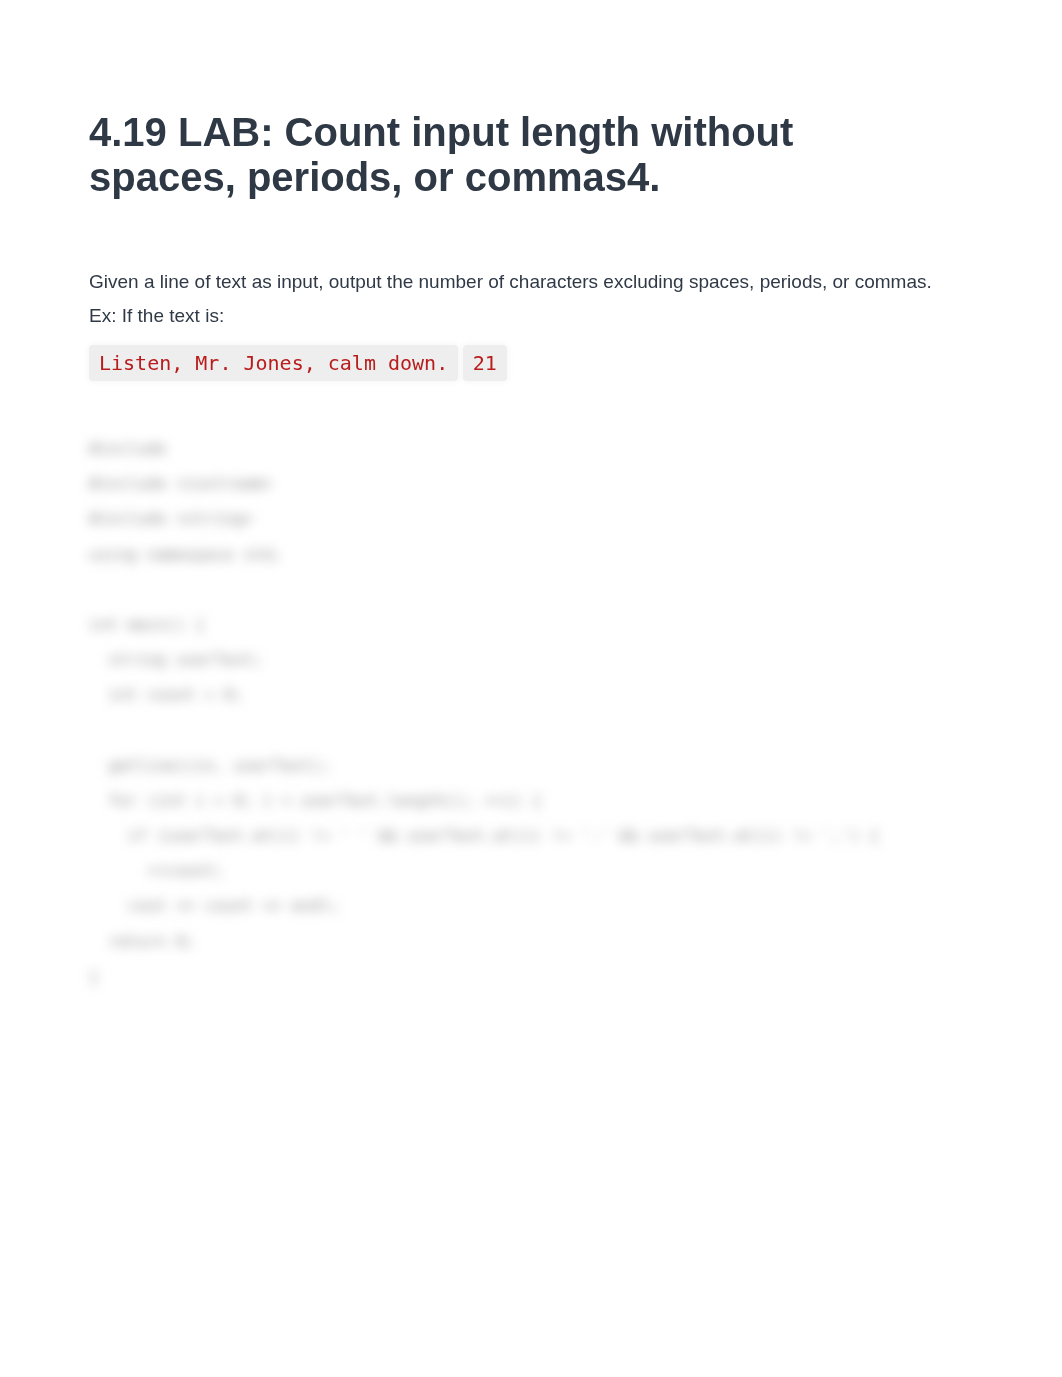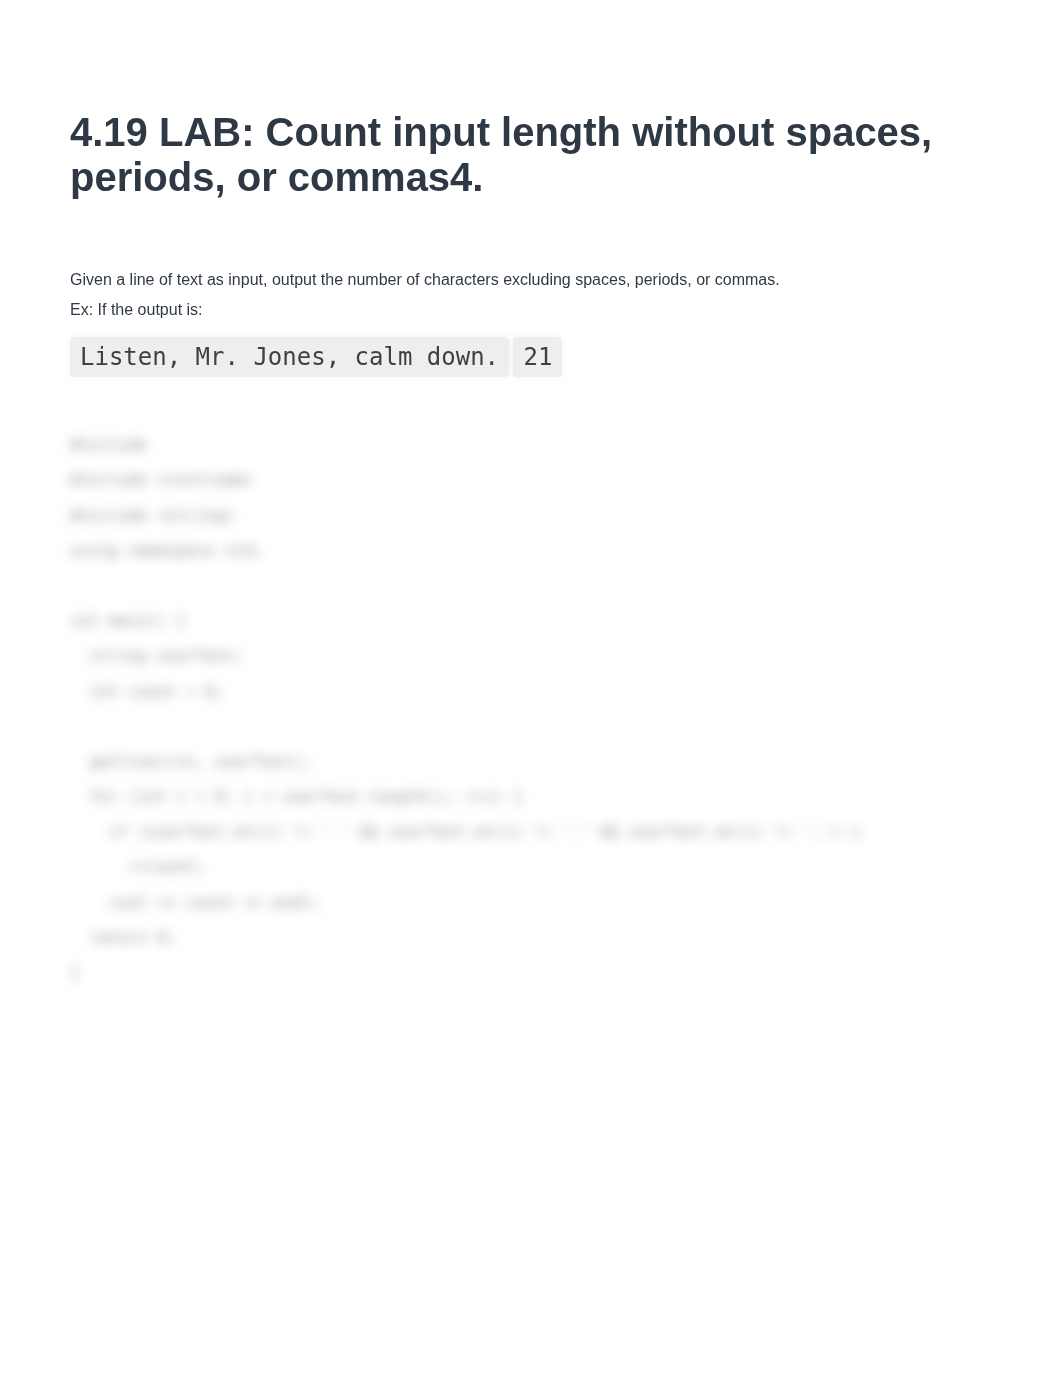--- a/index.html
+++ b/index.html
@@ -6,41 +6,41 @@
     margin: 0;
     padding: 0;
     background: #fff;
     font-family: Arial, Helvetica, sans-serif;
     color: #303a47;
   }
   .page {
     width: 1060px;
     min-height: 1377px;
     box-sizing: border-box;
-    padding: 110px 110px 40px 70px;
+    padding: 110px 110px 40px 89px;
   }
   h1.title {
     font-size: 40px;
     font-weight: 700;
     line-height: 1.12;
     margin: 0 0 70px 0;
     color: #2f3946;
   }
   p.body-text {
-    font-size: 16px;
+    font-size: 19px;
     line-height: 1.3;
     margin: 0 0 10px 0;
     color: #303a47;
   }
   .code-chip {
     display: inline-block;
     font-family: ui-monospace, SFMono-Regular, Menlo, Consolas, monospace;
-    font-size: 24px;
+    font-size: 20px;
     background: #eeeeef;
-    color: #404040;
+    color: #b91c1c;
     padding: 6px 10px;
     border-radius: 4px;
     margin: 6px 0 10px 0;
     box-shadow: 0 0 6px 2px rgba(0,0,0,0.03);
   }
   .blur-block {
     margin-top: 40px;
     font-family: ui-monospace, SFMono-Regular, Menlo, Consolas, monospace;
     font-size: 16px;
     color: #8f8f8f;
@@ -52,21 +52,21 @@
 </style>
 </head>
 <body>
 
 <div class="page">
 
   <h1 class="title">4.19 LAB: Count input length without spaces, periods, or commas4.</h1>
 
   <p class="body-text">Given a line of text as input, output the number of characters excluding spaces, periods, or commas.</p>
 
-  <p class="body-text">Ex: If the output is:</p>
+  <p class="body-text">Ex: If the text is:</p>
 
   <div class="code-chip">Listen, Mr. Jones, calm down.</div>
 
 
   <div class="code-chip">21</div>
 
 
   <div class="blur-block">#include
 #include &lt;iostream&gt;
 #include &lt;string&gt;

